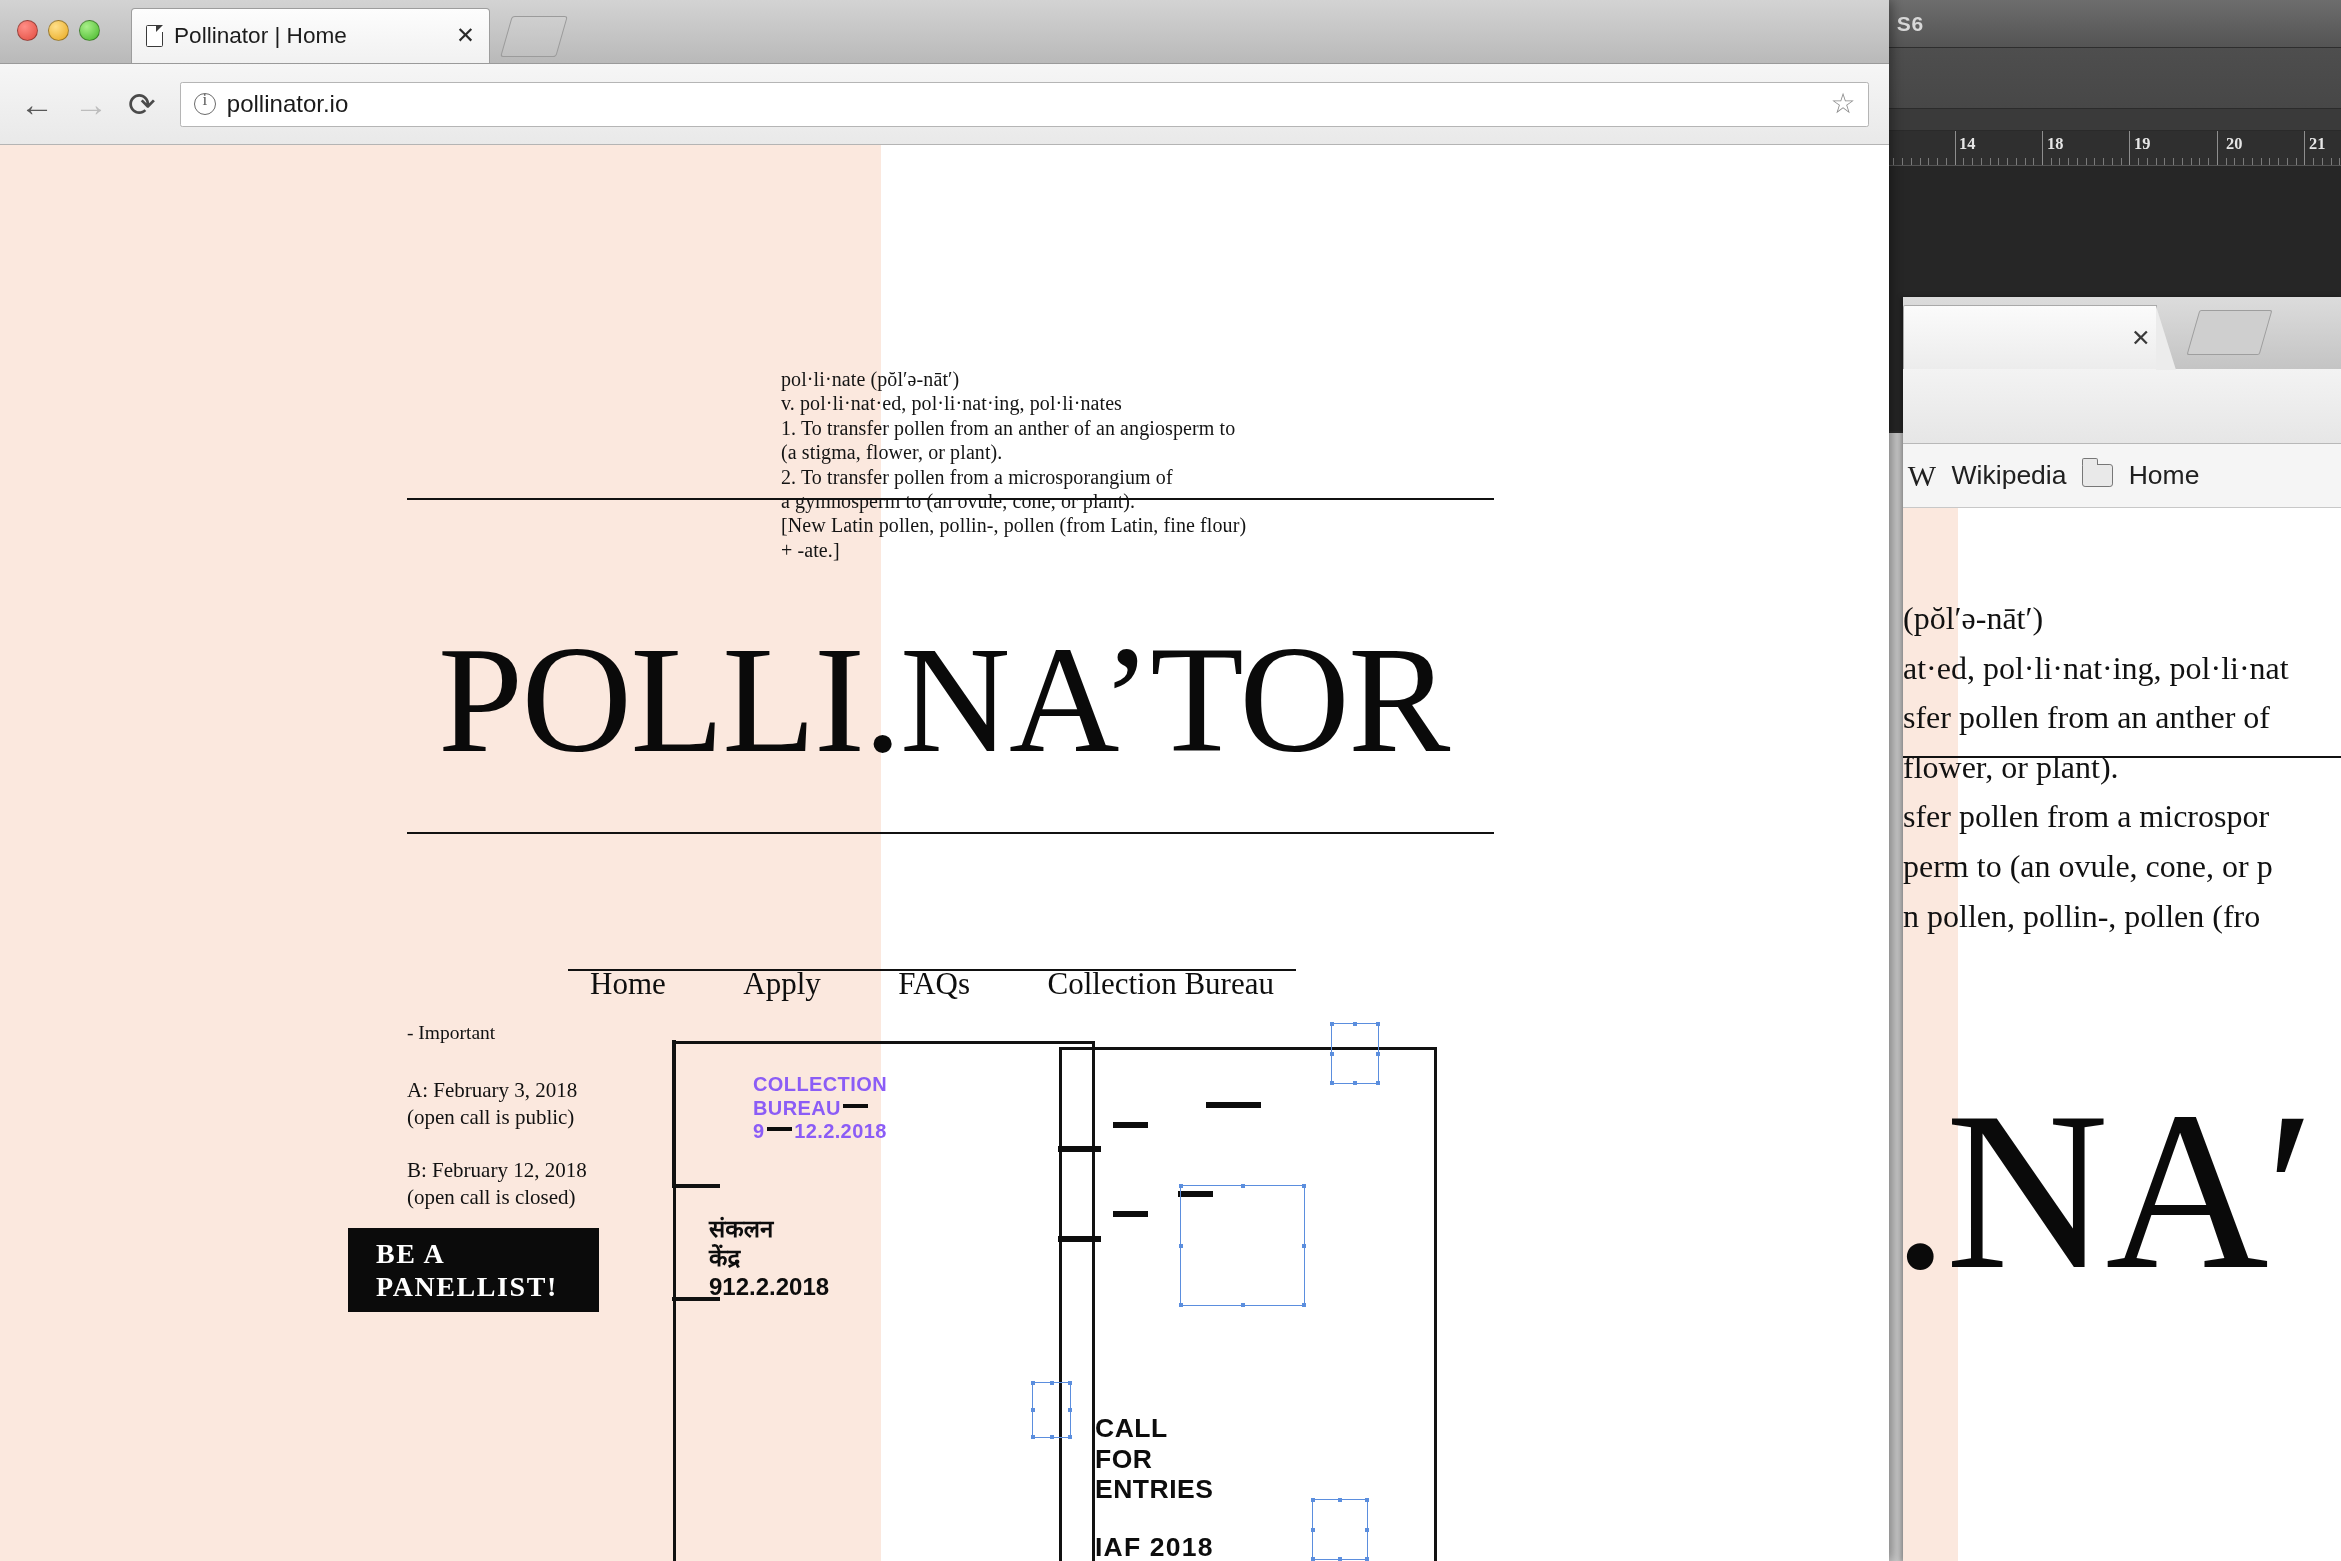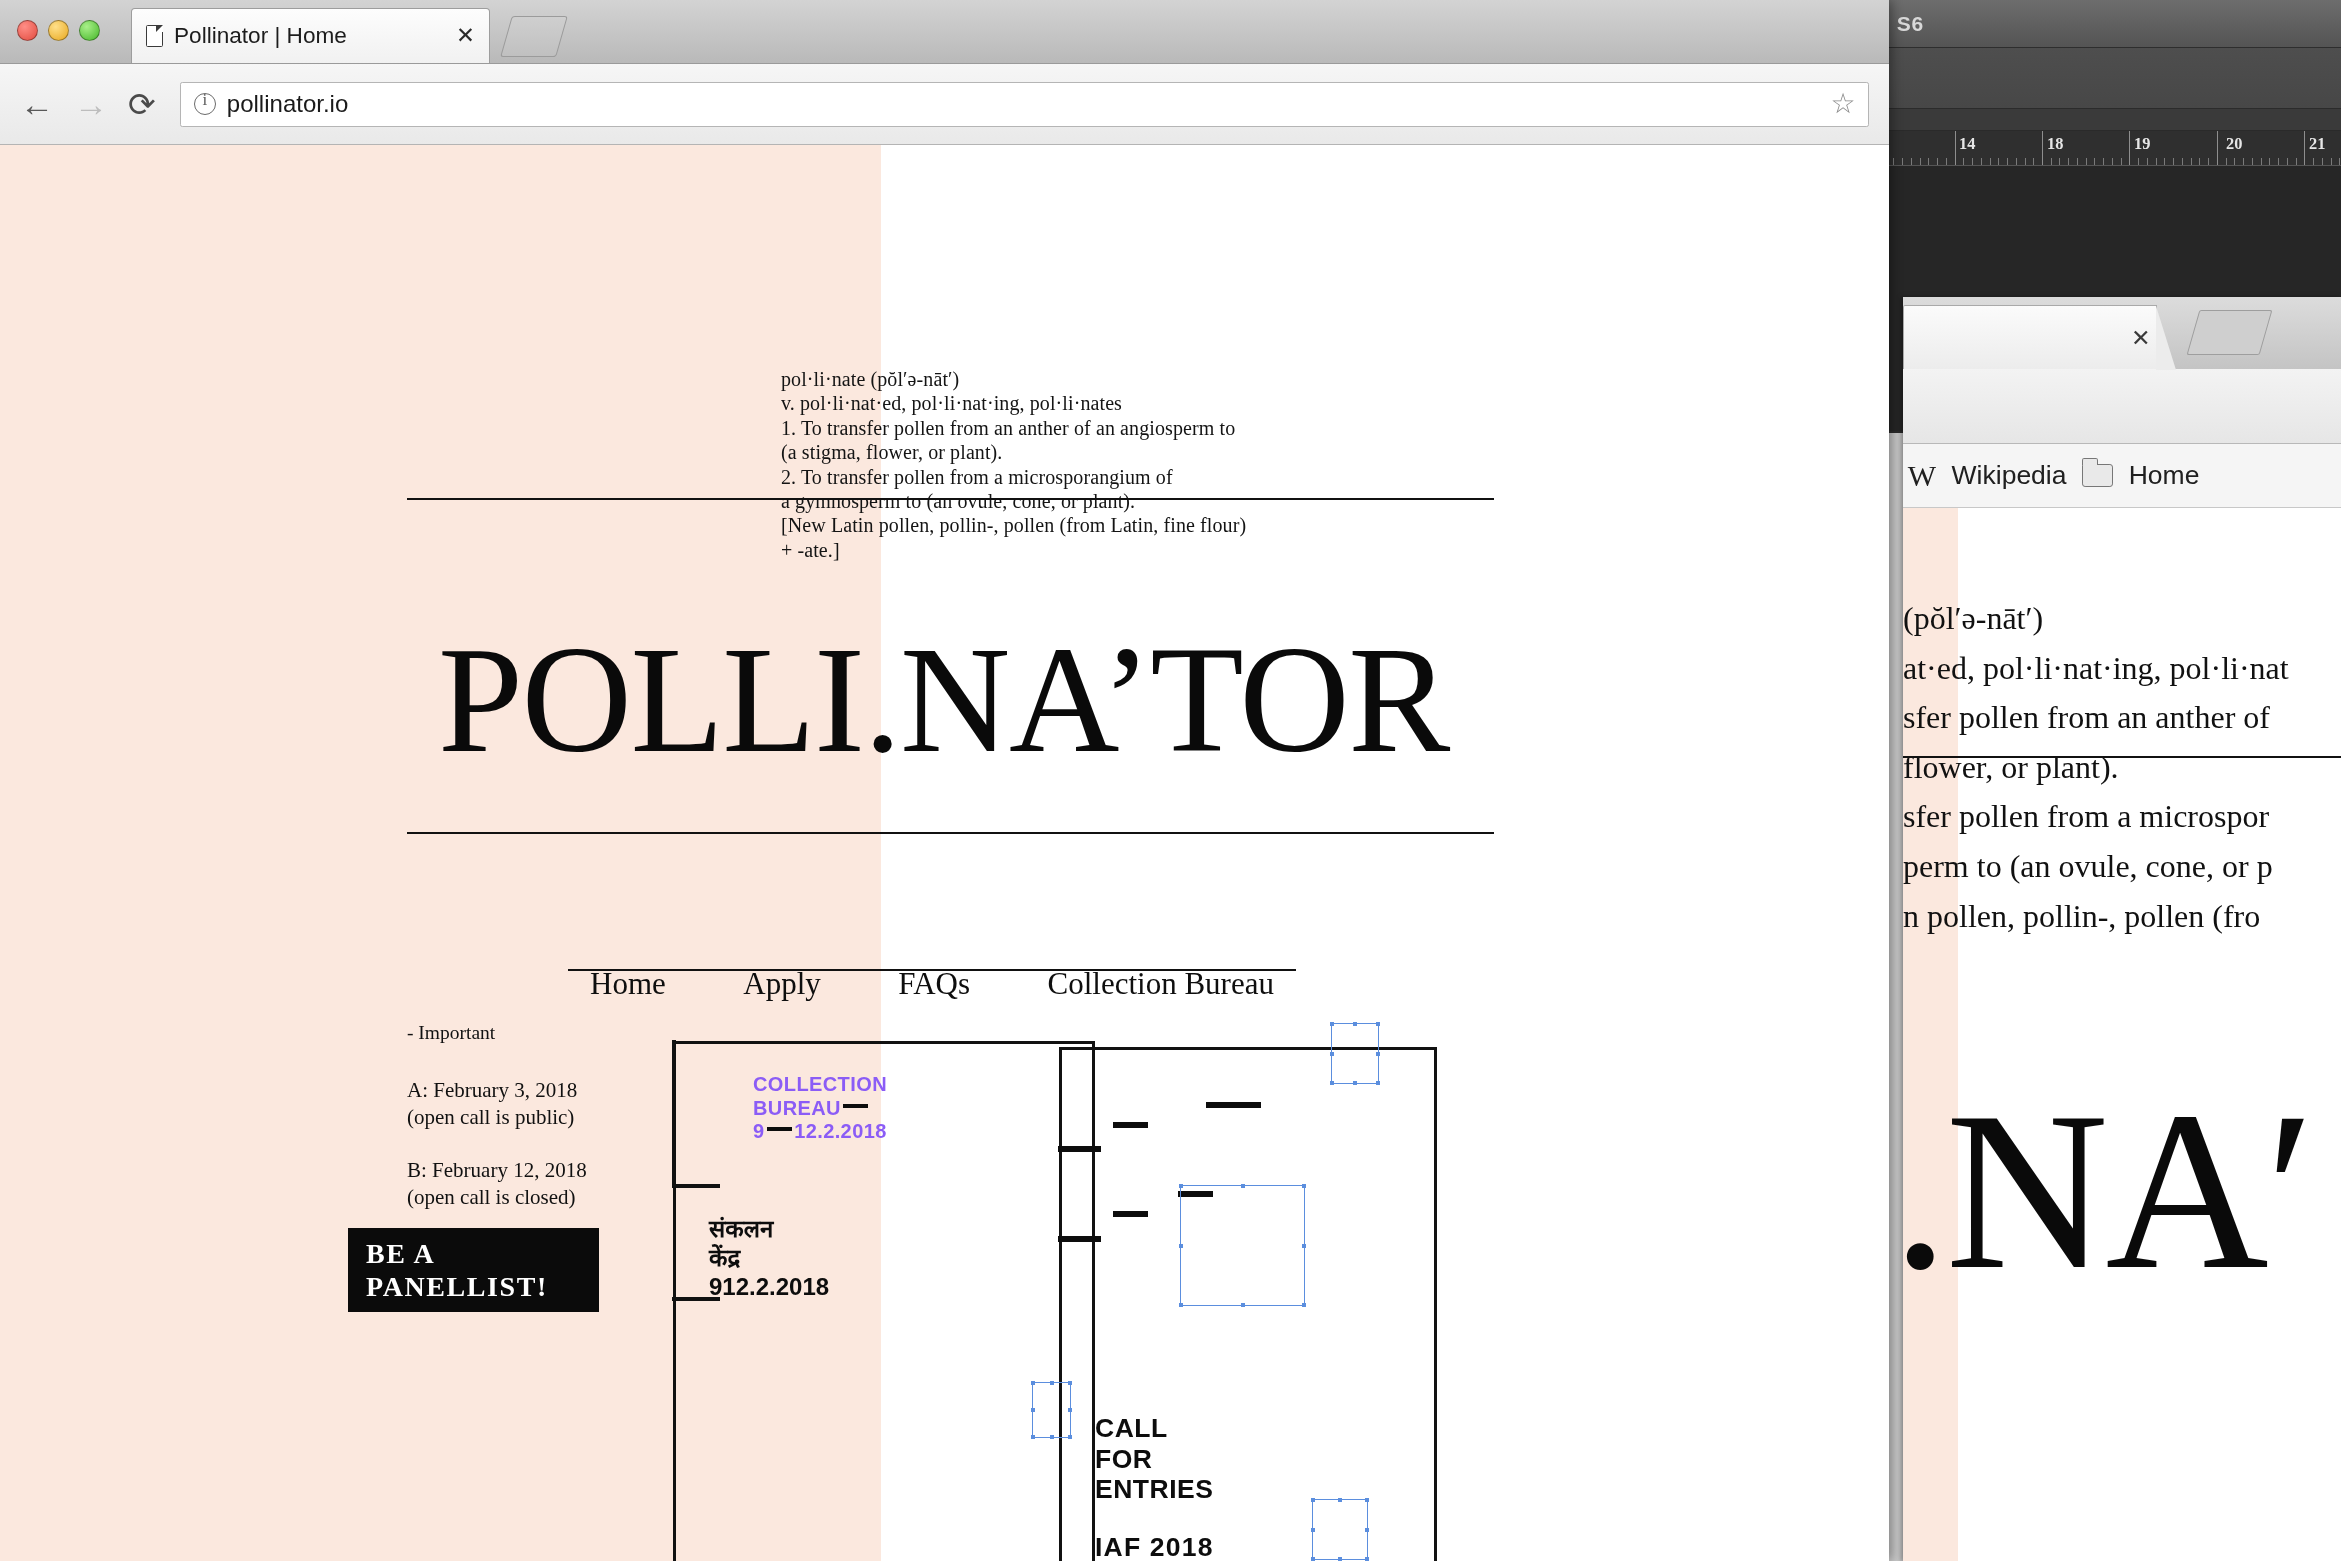--- a/index.html
+++ b/index.html
@@ -232,21 +232,21 @@
     font-family: "Liberation Serif", serif; font-size: 19.5px; color: #111; margin-bottom: 33px;
   }
   .info-block {
     font-family: "Liberation Serif", serif; font-size: 21px; line-height: 1.28;
     color: #111; margin-bottom: 26.5px; white-space: pre-line;
   }
   .cta {
     position: absolute; left: 348px; top: 1083px; width: 251px; height: 84px;
     background: #0b0b0b; color: #fff;
     display: flex; flex-direction: column; justify-content: center;
-    padding-left: 18px; cursor: pointer;
+    padding-left: 28px; cursor: pointer;
   }
   .cta-line {
     font-family: "Liberation Serif", serif; font-weight: bold;
     font-size: 28px; line-height: 1.18; letter-spacing: 1.6px;
   }
 
   
   .card-left {
     position: absolute; left: 673px; top: 896px; width: 422px; height: 553px;
     border: 3.9px solid #111; background: transparent;

